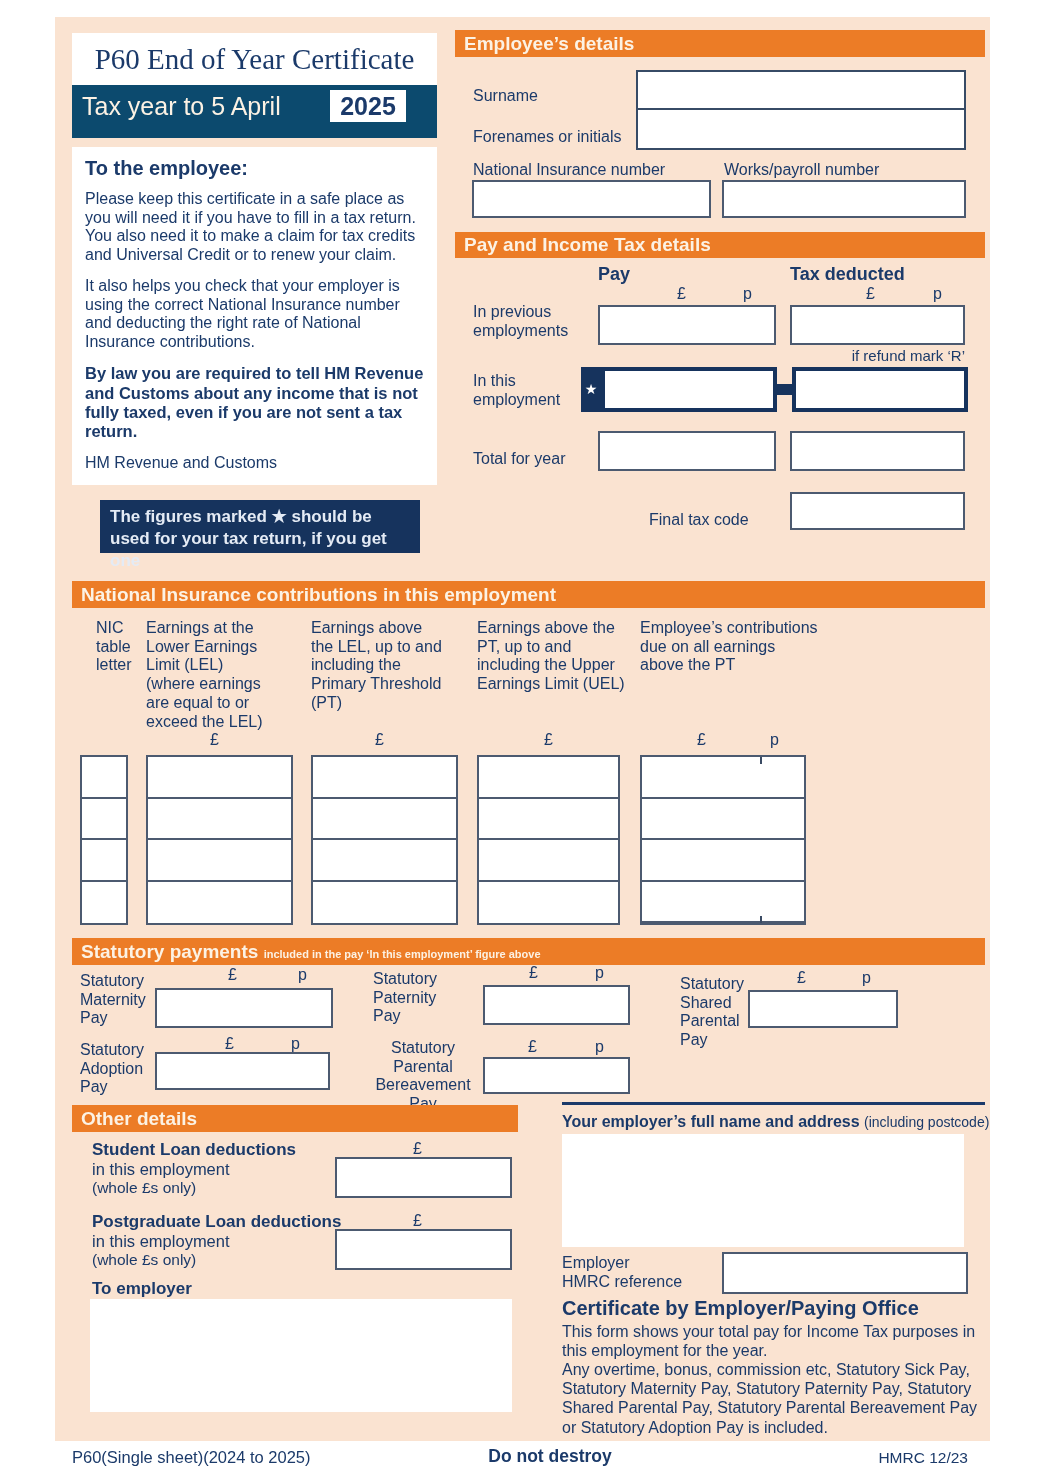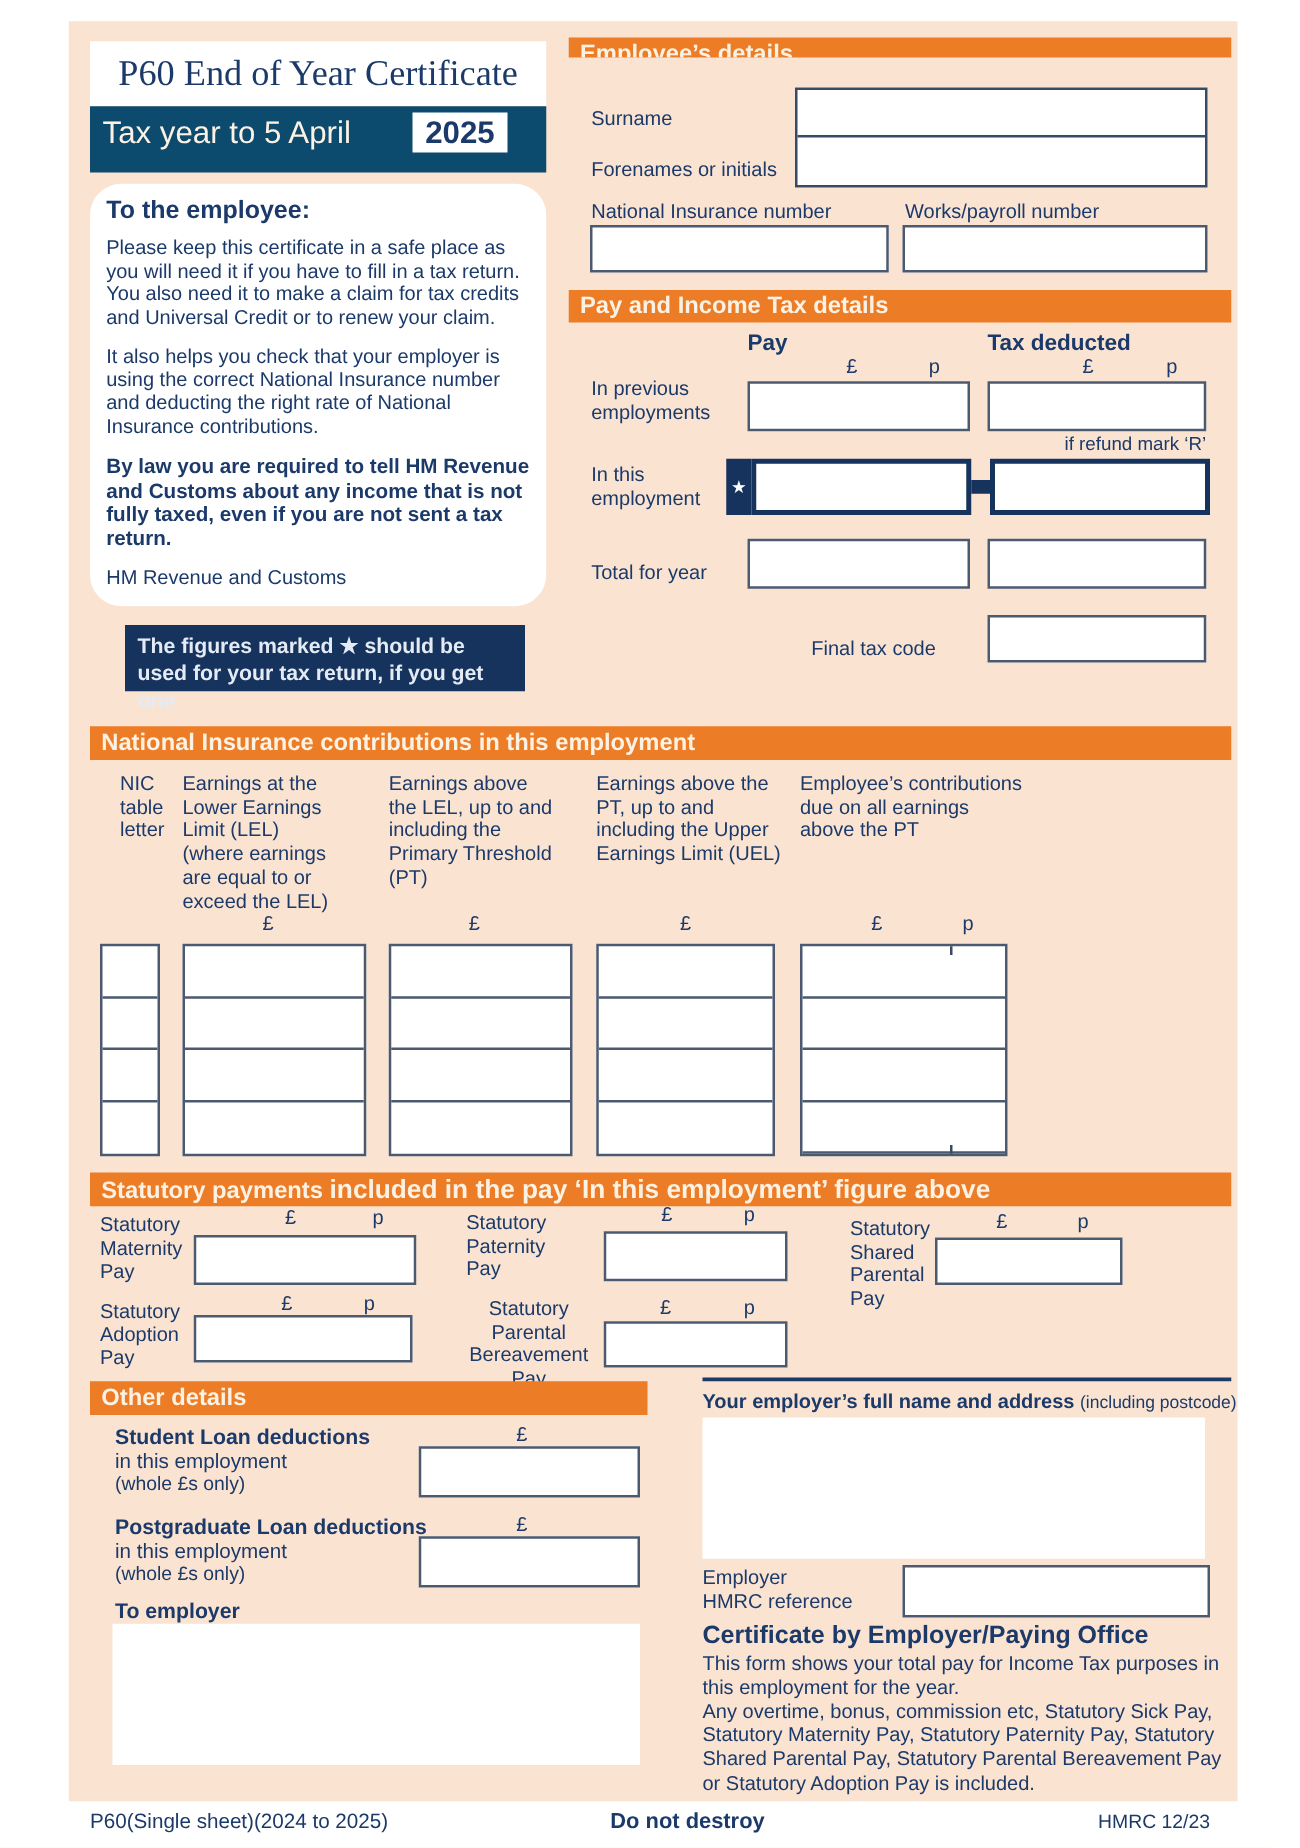--- a/index.html
+++ b/index.html
@@ -35,31 +35,31 @@
 
   <div class="abs peach" style="left:55px; top:17px; width:935px; height:1424px;"></div>
 
   <div class="abs plain serif-title" style="left:72px; top:33px; width:365px; height:52px; line-height:52px;">P60 End of Year Certificate</div>
 
   <div class="abs" style="left:72px; top:85px; width:365px; height:53px; background:#0c4a6e;">
     <span class="abs" style="left:10px; top:0; line-height:43px; font-size:25px; color:#FCF2E4;">Tax year to 5 April</span>
     <span class="abs" style="left:258px; top:5px; width:76px; height:32px; background:#ffffff; color:#1B3A6A; font-weight:bold; font-size:25px; text-align:center; line-height:32px;">2025</span>
   </div>
 
-  <div class="abs plain" style="left:72px; top:147px; width:365px; height:338px; box-sizing:border-box; padding:10px 12px 4px 13px;border-radius:25px;">
+  <div class="abs plain" style="left:72px; top:147px; width:365px; height:338px; box-sizing:border-box; padding:10px 12px 4px 13px;">
     <div class="b" style="font-size:20px; margin-bottom:10px;">To the employee:</div>
     <p class="lbl" style="font-size:16px; line-height:1.16;">Please keep this certificate in a safe place as you will need it if you have to fill in a tax return. You also need it to make a claim for tax credits and Universal Credit or to renew your claim.</p>
     <p class="lbl" style="font-size:16px; line-height:1.16;">It also helps you check that your employer is using the correct National Insurance number and deducting the right rate of National Insurance contributions.</p>
     <p class="lbl b" style="font-size:16.5px; line-height:1.16;">By law you are required to tell HM Revenue and Customs about any income that is not fully taxed, even if you are not sent a tax return.</p>
     <p class="lbl" style="font-size:16px;">HM Revenue and Customs</p>
   </div>
 
   <div class="abs navybox b" style="left:100px; top:500px; width:320px; height:53px; box-sizing:border-box; padding:6px 10px; font-size:17px; line-height:1.3;">The figures marked ★ should be used for your tax return, if you get one</div>
 
-  <div class="abs obar" style="left:455px; top:30px; width:530px; height:16px;">Employee’s details</div>
+  <div class="abs obar" style="left:455px; top:30px; width:530px; height:27px;">Employee’s details</div>
 
   <div class="abs lbl" style="left:473px; top:87px;">Surname</div>
   <div class="abs lbl" style="left:473px; top:128px;">Forenames or initials</div>
 
   <div class="abs wbox" style="left:636px; top:70px; width:330px; height:80px; border-color:#374B66;">
     <div style="height:50%; box-sizing:border-box; border-bottom:2px solid #374B66;"></div>
     <div style="height:50%;"></div>
   </div>
 
   <div class="abs lbl" style="left:473px; top:161px;">National Insurance number</div>
@@ -138,21 +138,21 @@
     <div class="niccell"></div>
     <div class="niccell"></div>
     <div class="niccell"></div>
     <div class="niccell"></div>
     <span class="tick top" style="left:118px;"></span>
     <span class="tick bot" style="left:118px;"></span>
   </div>
 
   <div class="abs obar" style="left:72px; top:938px; width:913px; height:27px;">
     <span>Statutory payments</span>
-    <span style="font-size:21px;margin-top:20px;">included in the pay ‘In this employment’ figure above</span>
+    <span style="font-size:11px;margin-top:20px;">included in the pay ‘In this employment’ figure above</span>
   </div>
 
   <div class="abs lbl" style="left:80px; top:972px; width:78px;">Statutory Maternity Pay</div>
   <span class="abs cur" style="left:228px; top:966px;">£</span>
   <span class="abs cur" style="left:298px; top:966px;">p</span>
   <div class="abs wbox" style="left:155px; top:988px; width:178px; height:40px;"></div>
 
   <div class="abs lbl" style="left:373px; top:970px; width:80px;">Statutory Paternity Pay</div>
   <span class="abs cur" style="left:529px; top:964px;">£</span>
   <span class="abs cur" style="left:595px; top:964px;">p</span>

